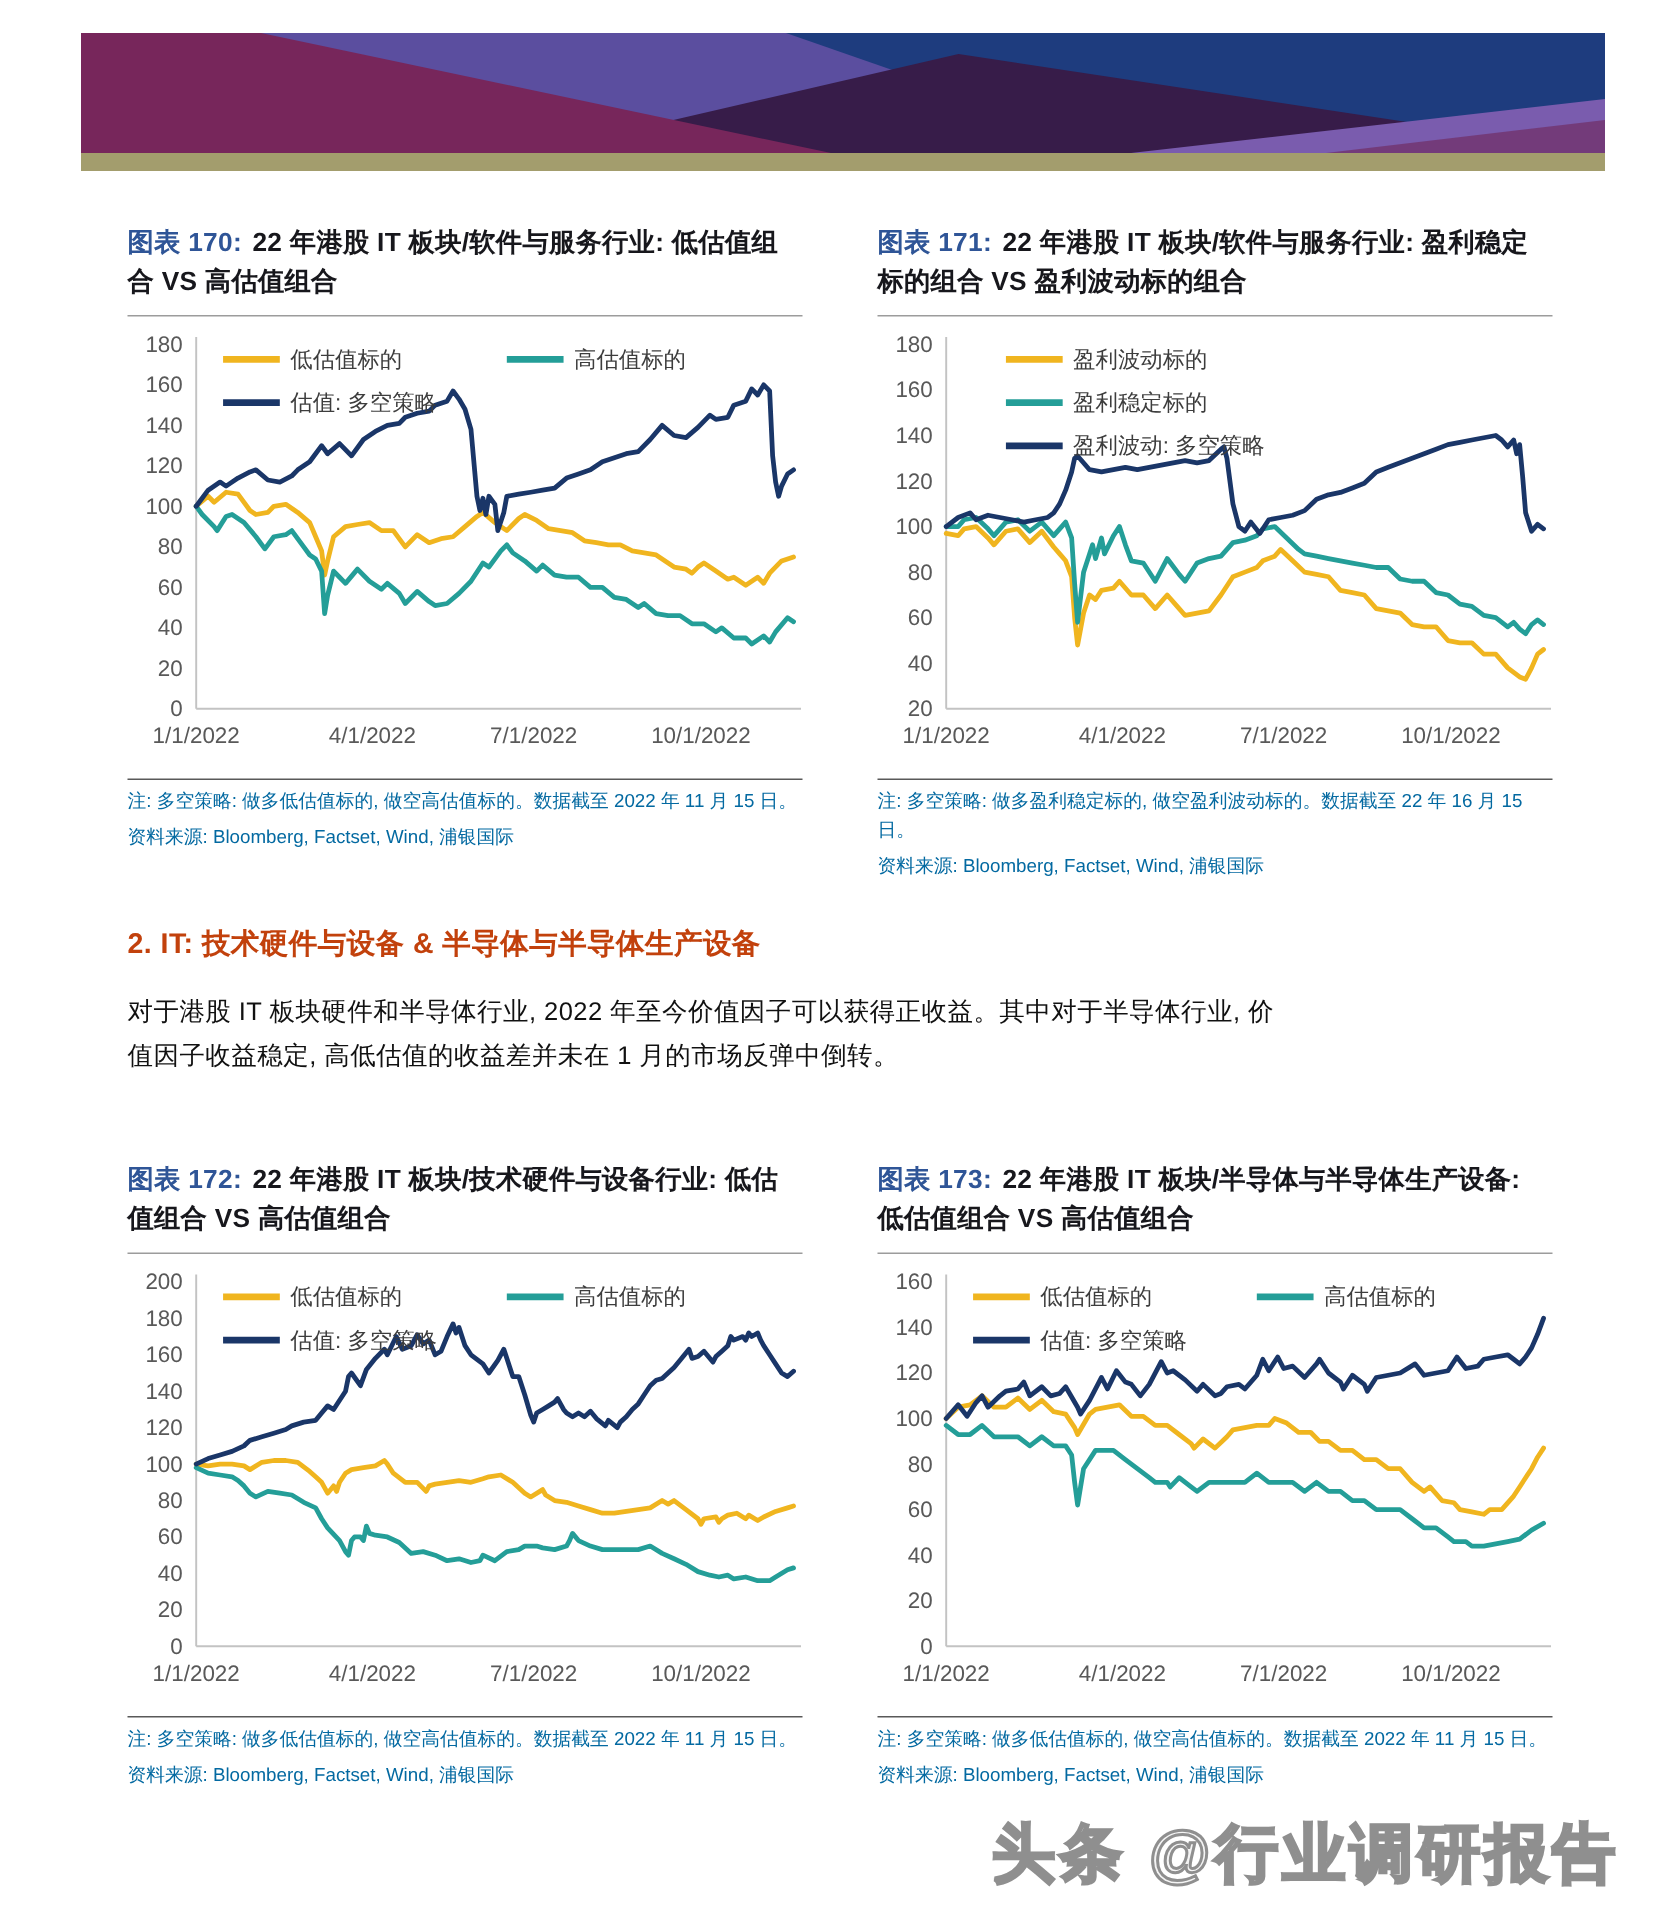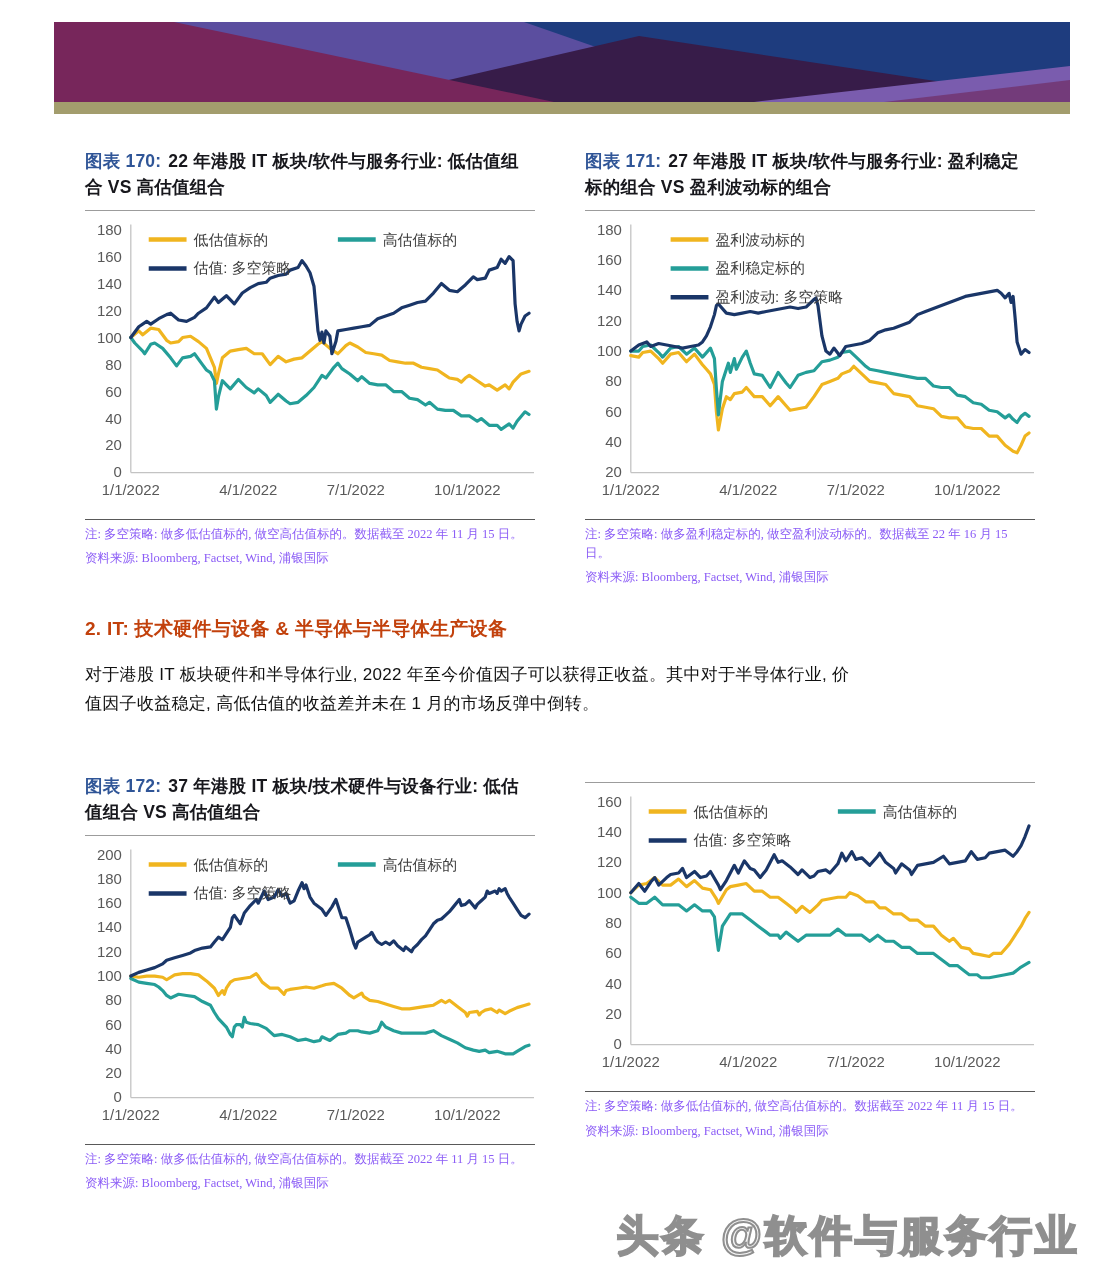--- a/index.html
+++ b/index.html
@@ -25,21 +25,21 @@
   }
   .fig-label{color:#2F5597;margin-right:7px;}
   .title-rule{border-top:1px solid #9c9c9c;margin-top:9px;}
   .chart-area{margin-top:6px;}
   .chart-svg{display:block;width:450px;height:296px;}
   svg text{font-family:"Liberation Sans","DejaVu Sans",sans-serif;}
   .tick{font-size:15px;fill:#595959;}
   .legend{font-size:15px;fill:#3d3d3d;}
   .note-rule{border-top:1px solid #595959;margin-top:6px;}
   .fig-note,.fig-source{
-    margin:5px 0 0 0;font-size:12.5px;line-height:1.55;color:#8b5cf6;font-family:Liberation Serif, serif;
+    margin:5px 0 0 0;font-size:12.5px;line-height:1.55;color:#0369a1;
   }
   .section-heading{
     margin:28px 0 0 0;font-size:19px;font-weight:bold;color:#c2410c;
     letter-spacing:.3px;
   }
   .body-para{
     margin:18px 0 0 0;max-width:770px;font-size:17px;line-height:1.75;
     color:#111111;letter-spacing:.3px;
   }
   
@@ -107,21 +107,21 @@
               <text x="109" y="56" class="legend">估值: 多空策略</text>
             </svg>
         </div>
         <div class="note-rule"></div>
         <p class="fig-note">注: 多空策略: 做多低估值标的, 做空高估值标的。数据截至 2022 年 11 月 15 日。</p>
         <p class="fig-source">资料来源: Bloomberg, Factset, Wind, 浦银国际</p>
       </section>
 
       <section class="chart-block">
         <h3 class="fig-title">
-          <span class="fig-label">图表 171:</span><span>27 年港股 IT 板块/软件与服务行业: 盈利稳定标的组合 VS 盈利波动标的组合</span>
+          <span class="fig-label">图表 171:</span><span>22 年港股 IT 板块/软件与服务行业: 盈利稳定标的组合 VS 盈利波动标的组合</span>
         </h3>
         <div class="title-rule"></div>
         <div class="chart-area">
           <svg class="chart-svg" viewBox="0 0 452 296">
               <line x1="46" y1="7" x2="46" y2="256" stroke="#c3c3c3" stroke-width="1.3"></line>
               <line x1="46" y1="256" x2="451" y2="256" stroke="#c3c3c3" stroke-width="1.3"></line>
               <text x="37" y="261" text-anchor="end" class="tick">20</text>
               <text x="37" y="230.5" text-anchor="end" class="tick">40</text>
               <text x="37" y="200" text-anchor="end" class="tick">60</text>
               <text x="37" y="169.5" text-anchor="end" class="tick">80</text>
@@ -152,21 +152,21 @@
 
     </div>
 
     <h2 class="section-heading">2.  IT: 技术硬件与设备 &amp; 半导体与半导体生产设备</h2>
     <p class="body-para">对于港股 IT 板块硬件和半导体行业, 2022 年至今价值因子可以获得正收益。其中对于半导体行业, 价值因子收益稳定, 高低估值的收益差并未在 1 月的市场反弹中倒转。</p>
 
     <div class="charts-row second">
 
       <section class="chart-block">
         <h3 class="fig-title">
-          <span class="fig-label">图表 172:</span><span>37 年港股 IT 板块/技术硬件与设备行业: 低估值组合 VS 高估值组合</span>
+          <span class="fig-label">图表 172:</span><span>22 年港股 IT 板块/技术硬件与设备行业: 低估值组合 VS 高估值组合</span>
         </h3>
         <div class="title-rule"></div>
         <div class="chart-area">
           <svg class="chart-svg" viewBox="0 0 452 296">
               <line x1="46" y1="7" x2="46" y2="256" stroke="#c3c3c3" stroke-width="1.3"></line>
               <line x1="46" y1="256" x2="451" y2="256" stroke="#c3c3c3" stroke-width="1.3"></line>
               <text x="37" y="261" text-anchor="end" class="tick">0</text>
               <text x="37" y="236.6" text-anchor="end" class="tick">20</text>
               <text x="37" y="212.2" text-anchor="end" class="tick">40</text>
               <text x="37" y="187.8" text-anchor="end" class="tick">60</text>
@@ -191,20 +191,23 @@
               <line x1="64" y1="51" x2="102" y2="51" stroke="#1A3668" stroke-width="4.5"></line>
               <text x="109" y="56" class="legend">估值: 多空策略</text>
             </svg>
         </div>
         <div class="note-rule"></div>
         <p class="fig-note">注: 多空策略: 做多低估值标的, 做空高估值标的。数据截至 2022 年 11 月 15 日。</p>
         <p class="fig-source">资料来源: Bloomberg, Factset, Wind, 浦银国际</p>
       </section>
 
       <section class="chart-block">
+        <h3 class="fig-title">
+          <span class="fig-label">图表 173:</span><span>22 年港股 IT 板块/半导体与半导体生产设备: 低估值组合 VS 高估值组合</span>
+        </h3>
         <div class="title-rule"></div>
         <div class="chart-area">
           <svg class="chart-svg" viewBox="0 0 452 296">
               <line x1="46" y1="7" x2="46" y2="256" stroke="#c3c3c3" stroke-width="1.3"></line>
               <line x1="46" y1="256" x2="451" y2="256" stroke="#c3c3c3" stroke-width="1.3"></line>
               <text x="37" y="261" text-anchor="end" class="tick">0</text>
               <text x="37" y="230.5" text-anchor="end" class="tick">20</text>
               <text x="37" y="200" text-anchor="end" class="tick">40</text>
               <text x="37" y="169.5" text-anchor="end" class="tick">60</text>
               <text x="37" y="139" text-anchor="end" class="tick">80</text>
@@ -228,15 +231,15 @@
             </svg>
         </div>
         <div class="note-rule"></div>
         <p class="fig-note">注: 多空策略: 做多低估值标的, 做空高估值标的。数据截至 2022 年 11 月 15 日。</p>
         <p class="fig-source">资料来源: Bloomberg, Factset, Wind, 浦银国际</p>
       </section>
 
     </div>
   </div>
 
-  <div class="watermark">头条 @软件与服务行业</div>
+  <div class="watermark">头条 @行业调研报告</div>
 
 </div>
 
 </body></html>

